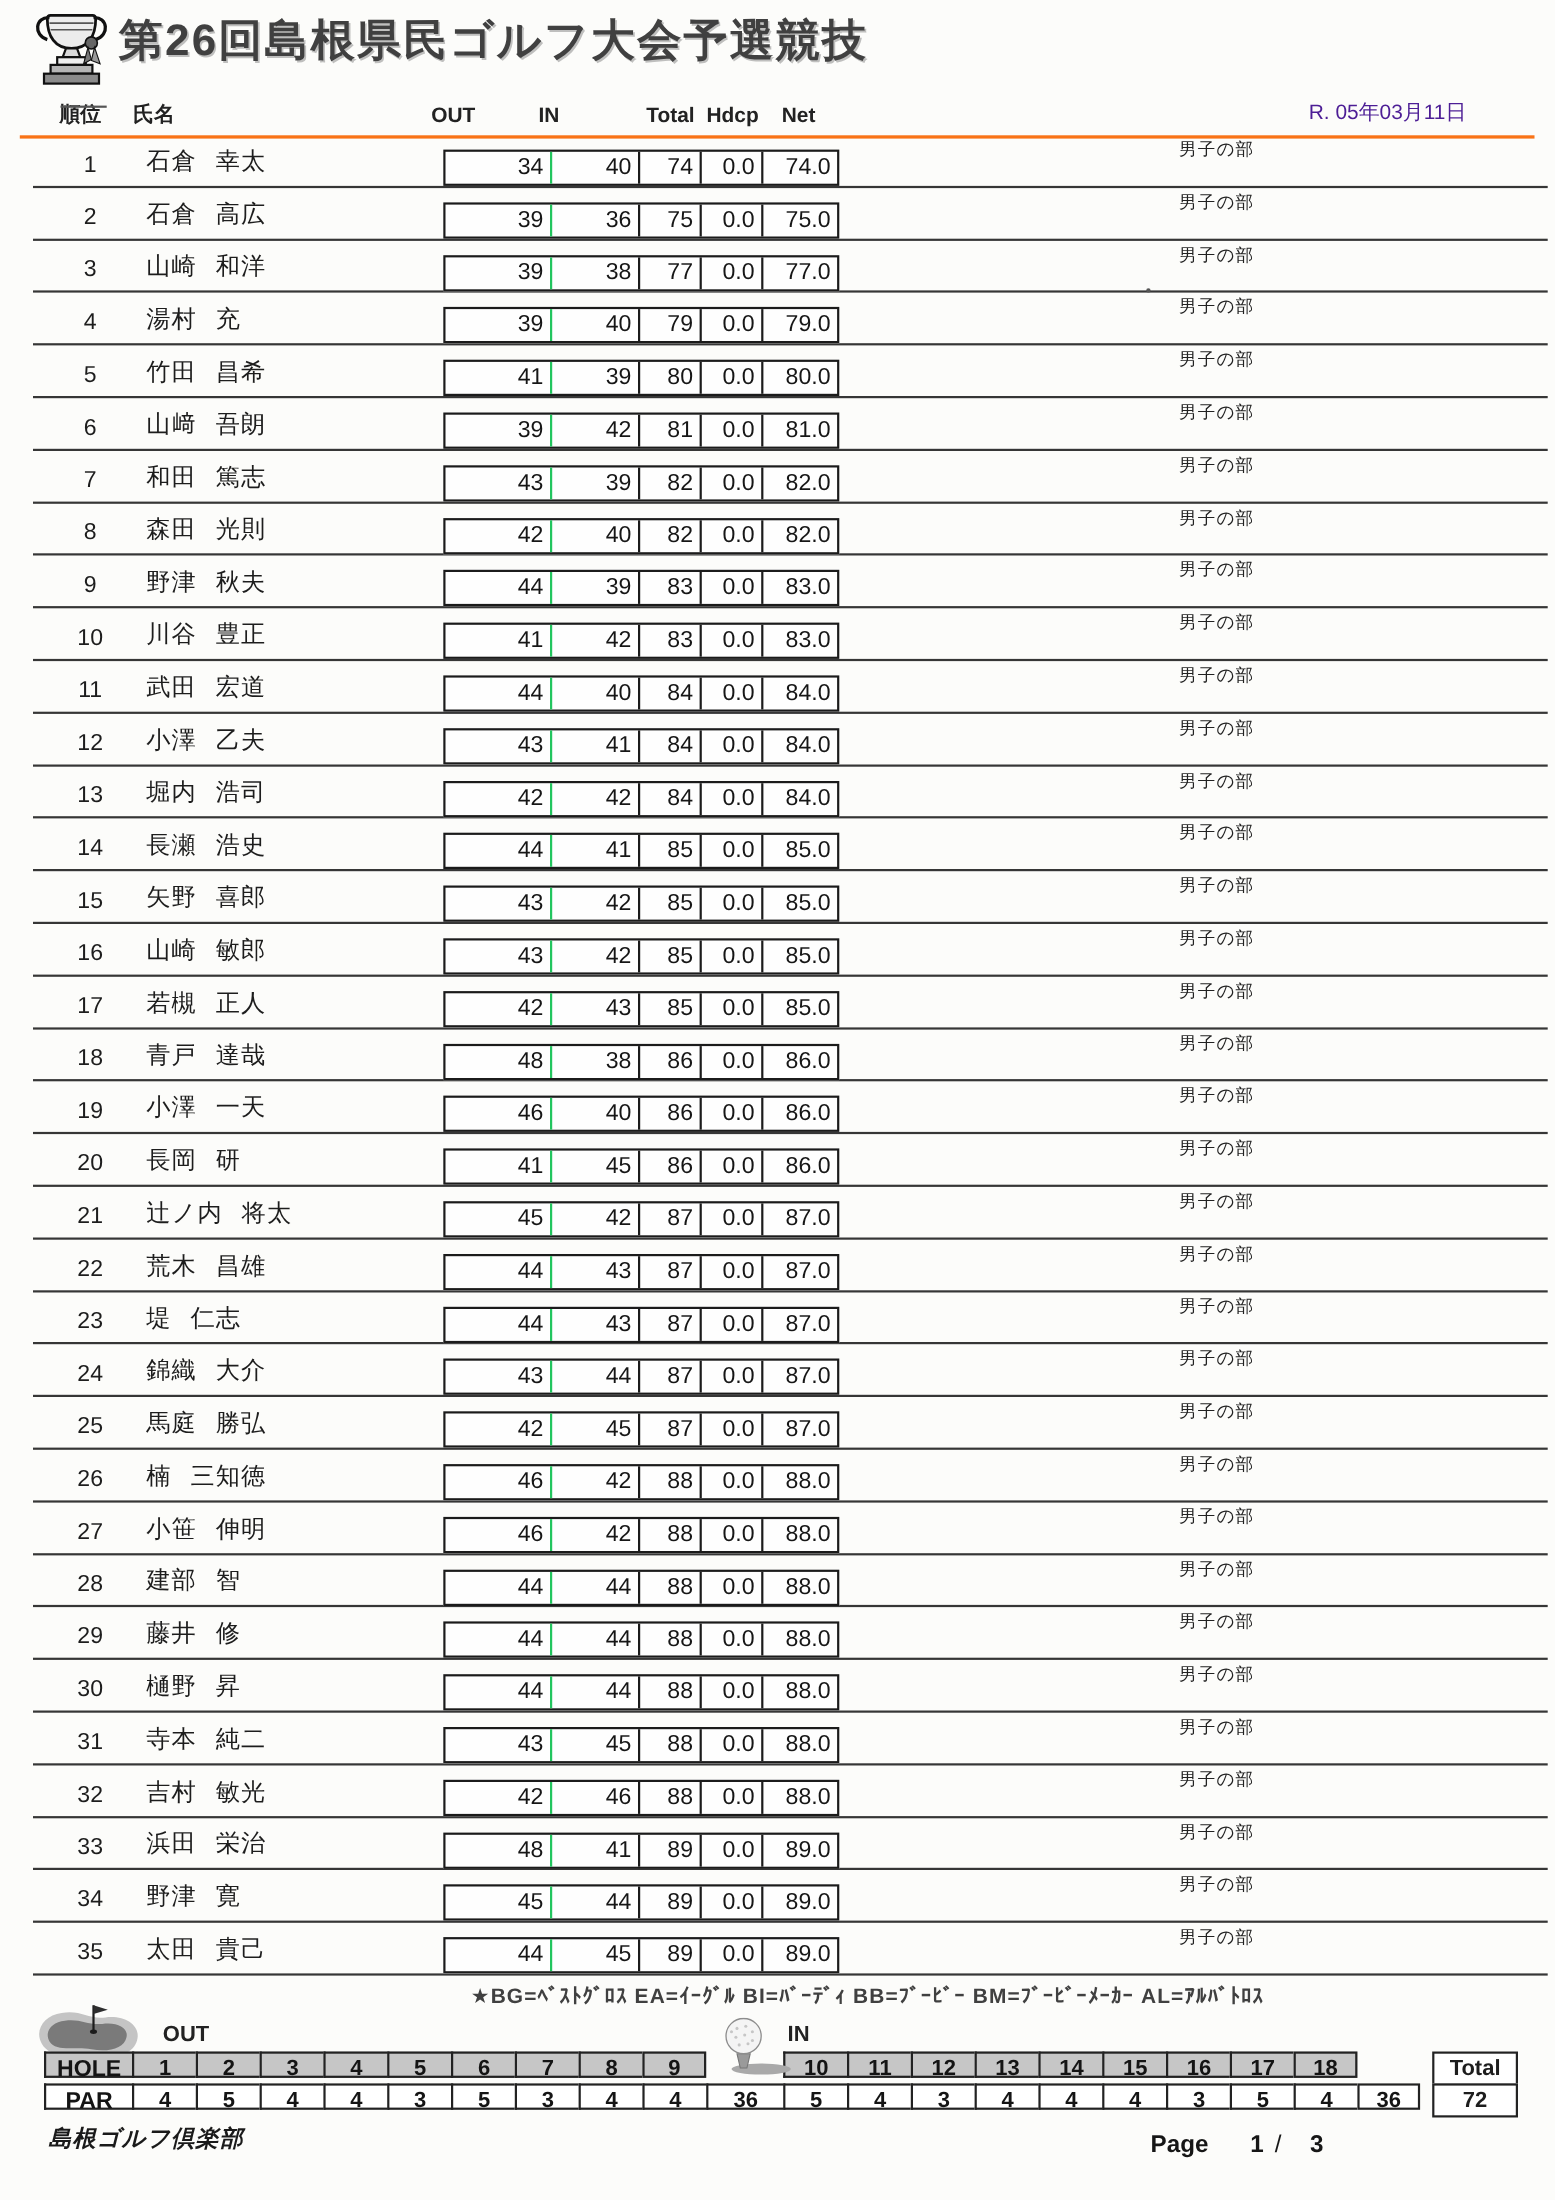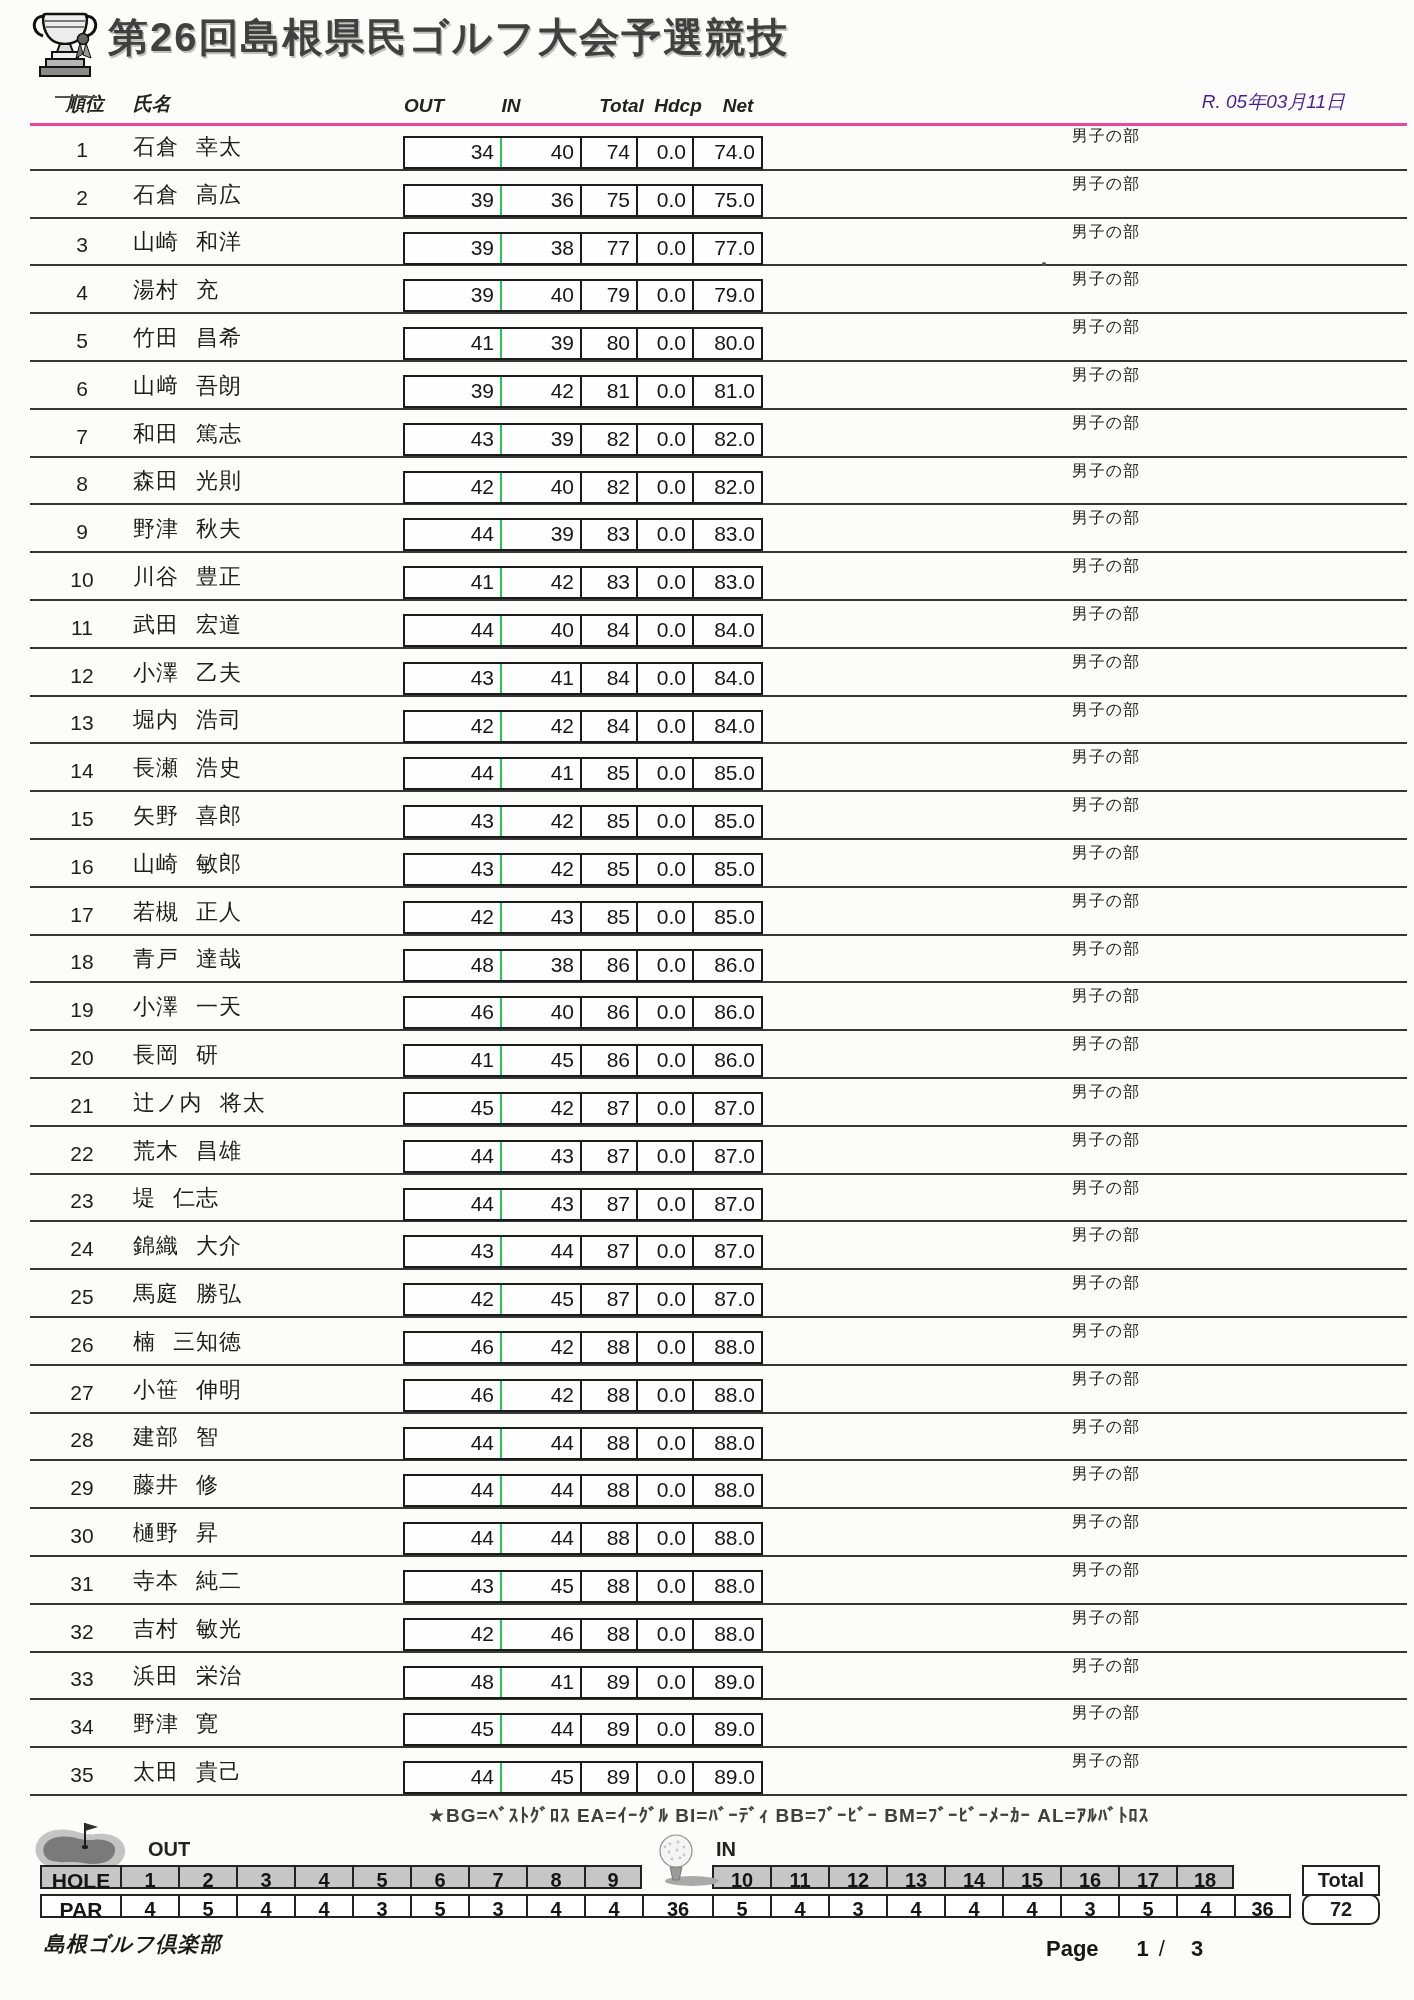--- a/index.html
+++ b/index.html
@@ -10,23 +10,22 @@
   }
   
   .trophy{position:absolute;left:26px;top:8px;}
   .title{
     position:absolute;left:108px;top:12px;
     font-size:40px;font-weight:bold;letter-spacing:2px;line-height:50px;
     color:#404040;text-shadow:1.5px 1.5px 0 rgba(140,140,140,.55);
     white-space:nowrap;
   }
   .header-bar{
-    position:absolute;left:30px;top:78px;width:1377px;height:45px;
-    border-bottom:3px solid #ec4899;
-    font-style:italic;
+    position:absolute;left:18px;top:78px;width:1377px;height:45px;
+    border-bottom:3px solid #f97316;
   }
   .col-h{position:absolute;bottom:6px;font-size:19px;font-weight:600;color:#222;text-align:center;white-space:nowrap;}
   .col-rank{left:27px;width:56px;}
   .col-name{left:103px;text-align:left;}
   .col-out{left:368px;width:52px;}
   .col-in{left:466px;width:30px;}
   .col-total{left:563px;width:57px;}
   .col-hdcp{left:620px;width:56px;}
   .col-net{left:688px;width:40px;}
   .date{position:absolute;right:62px;bottom:8px;font-size:19px;font-weight:500;color:#4c1d95;}
@@ -70,21 +69,21 @@
   .bsub{width:70px;}
   .bsub2{width:57px;}
   .edge-r{border-right:2px solid #222;}
   .run-end > .bcell:last-child{border-right:2px solid #222;}
   .bgap{width:70px;height:31px;}
   .total-box{position:absolute;left:1302px;top:1865px;width:78px;}
   .tcell{
     box-sizing:border-box;height:31px;line-height:27px;text-align:center;
     border:2px solid #222;font-size:20px;font-weight:600;background:#fff;
   }
-  .tcell + .tcell{margin-top:-2px;border-radius:10px;}
+  .tcell + .tcell{margin-top:-2px;}
   
   .club{position:absolute;left:44px;top:1930px;font-size:21px;font-weight:bold;font-style:italic;letter-spacing:1px;color:#1a1a1a;}
   .pageinfo{position:absolute;left:1046px;top:1936px;font-size:22px;font-weight:bold;color:#161616;}
   .pageinfo span{display:inline-block;}
   .pg-num1{margin-left:38px;}
   .pg-sep{margin-left:10px;font-weight:500;}
   .pg-num3{margin-left:26px;}
 </style>
 </head>
 <body>

